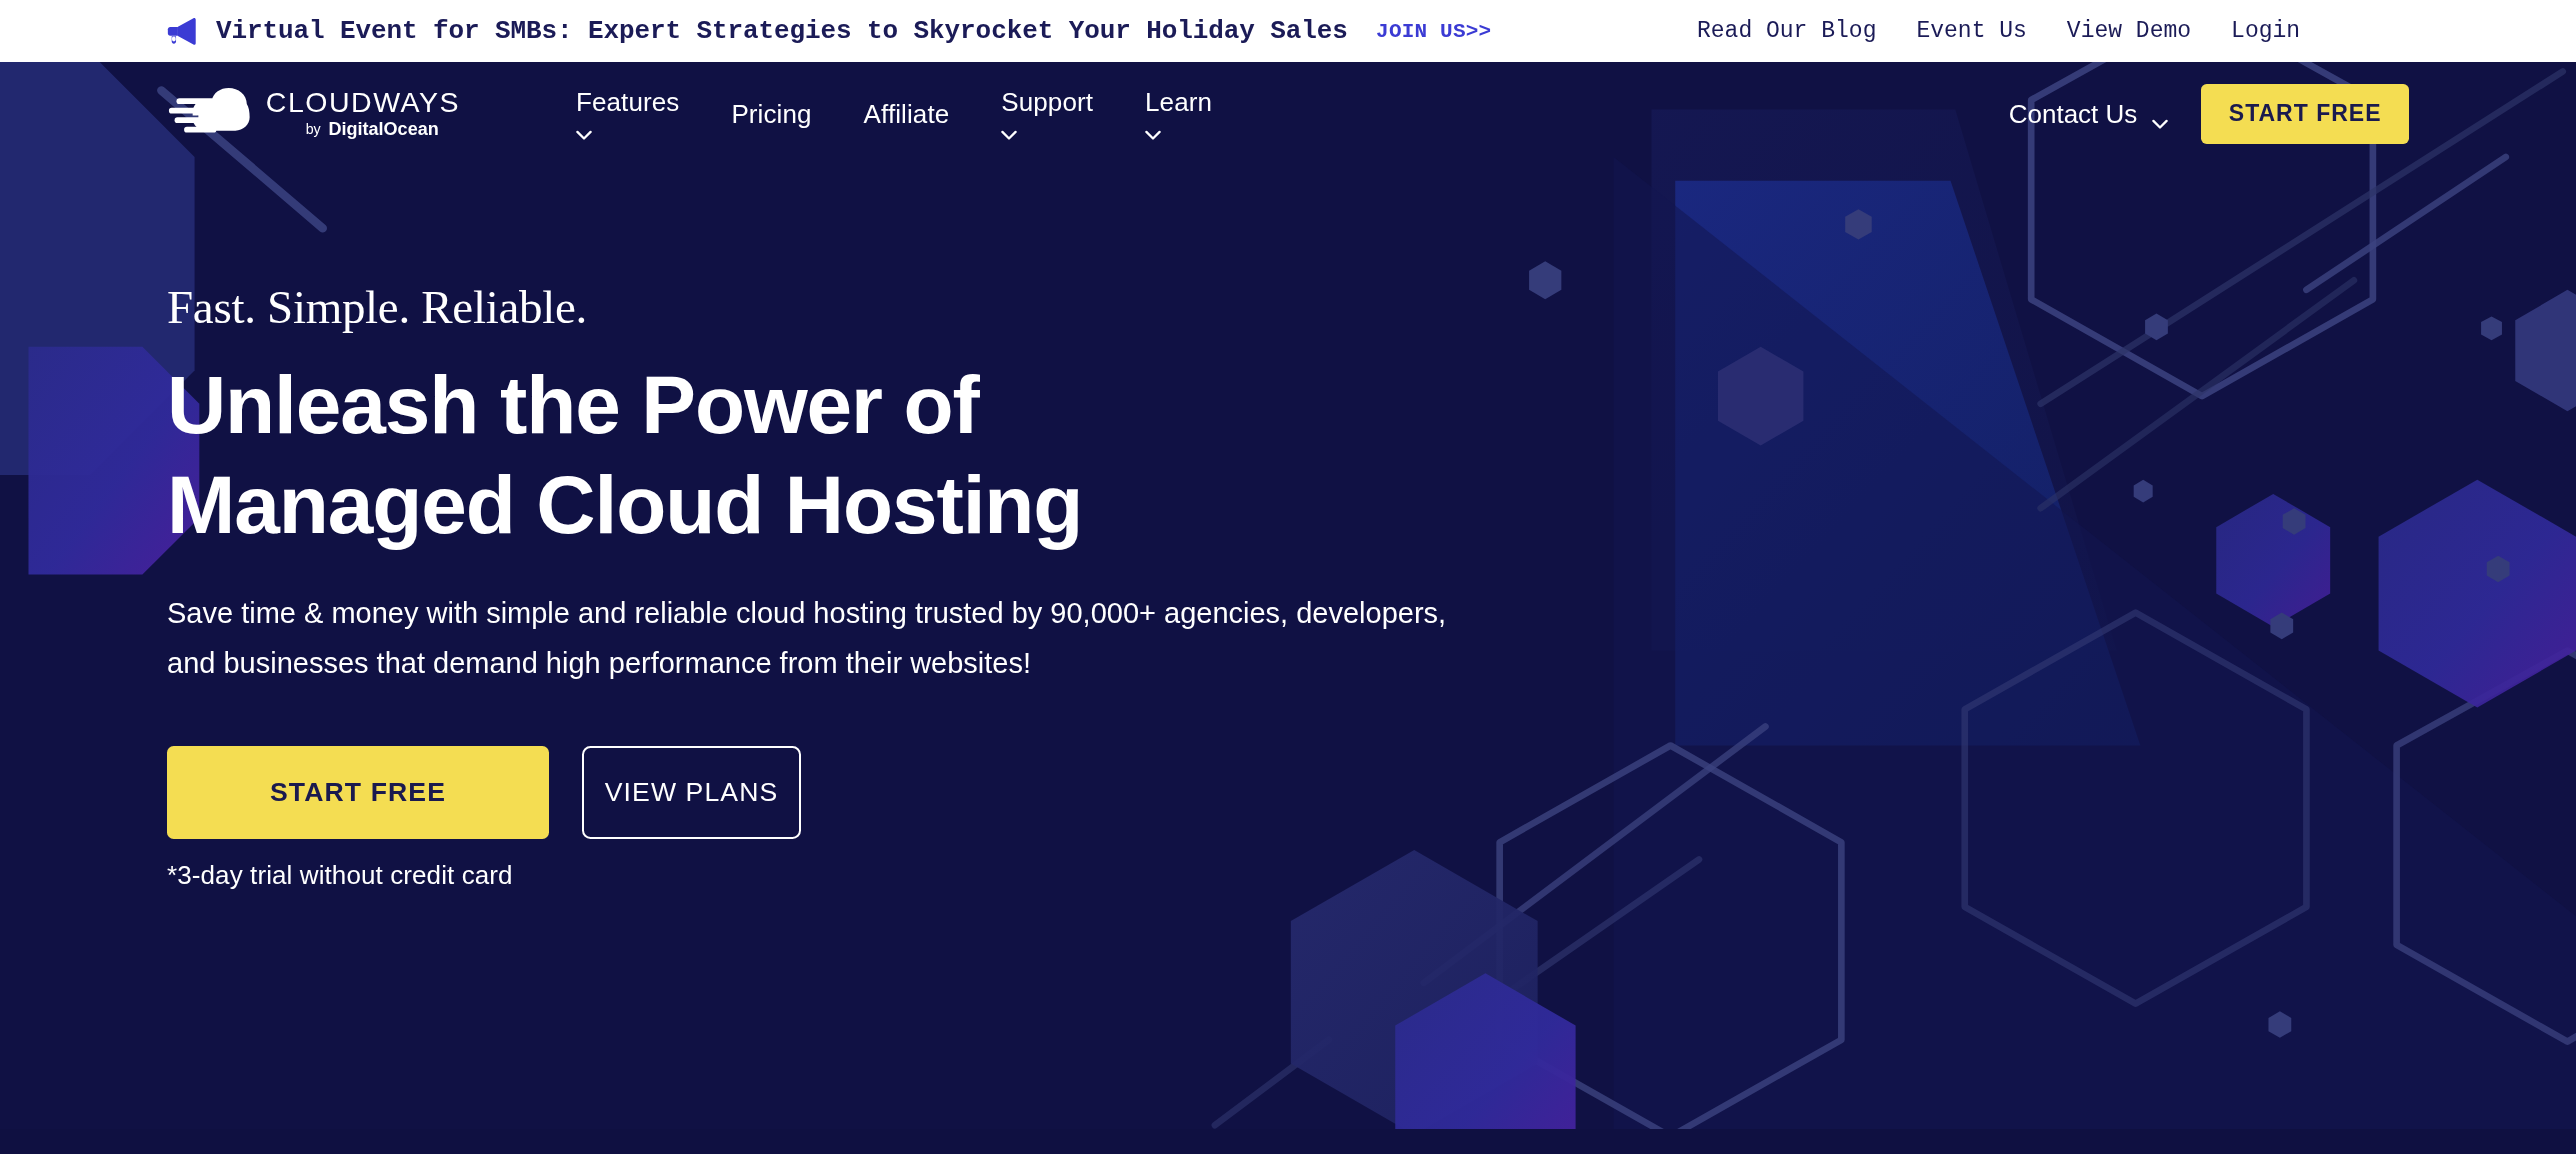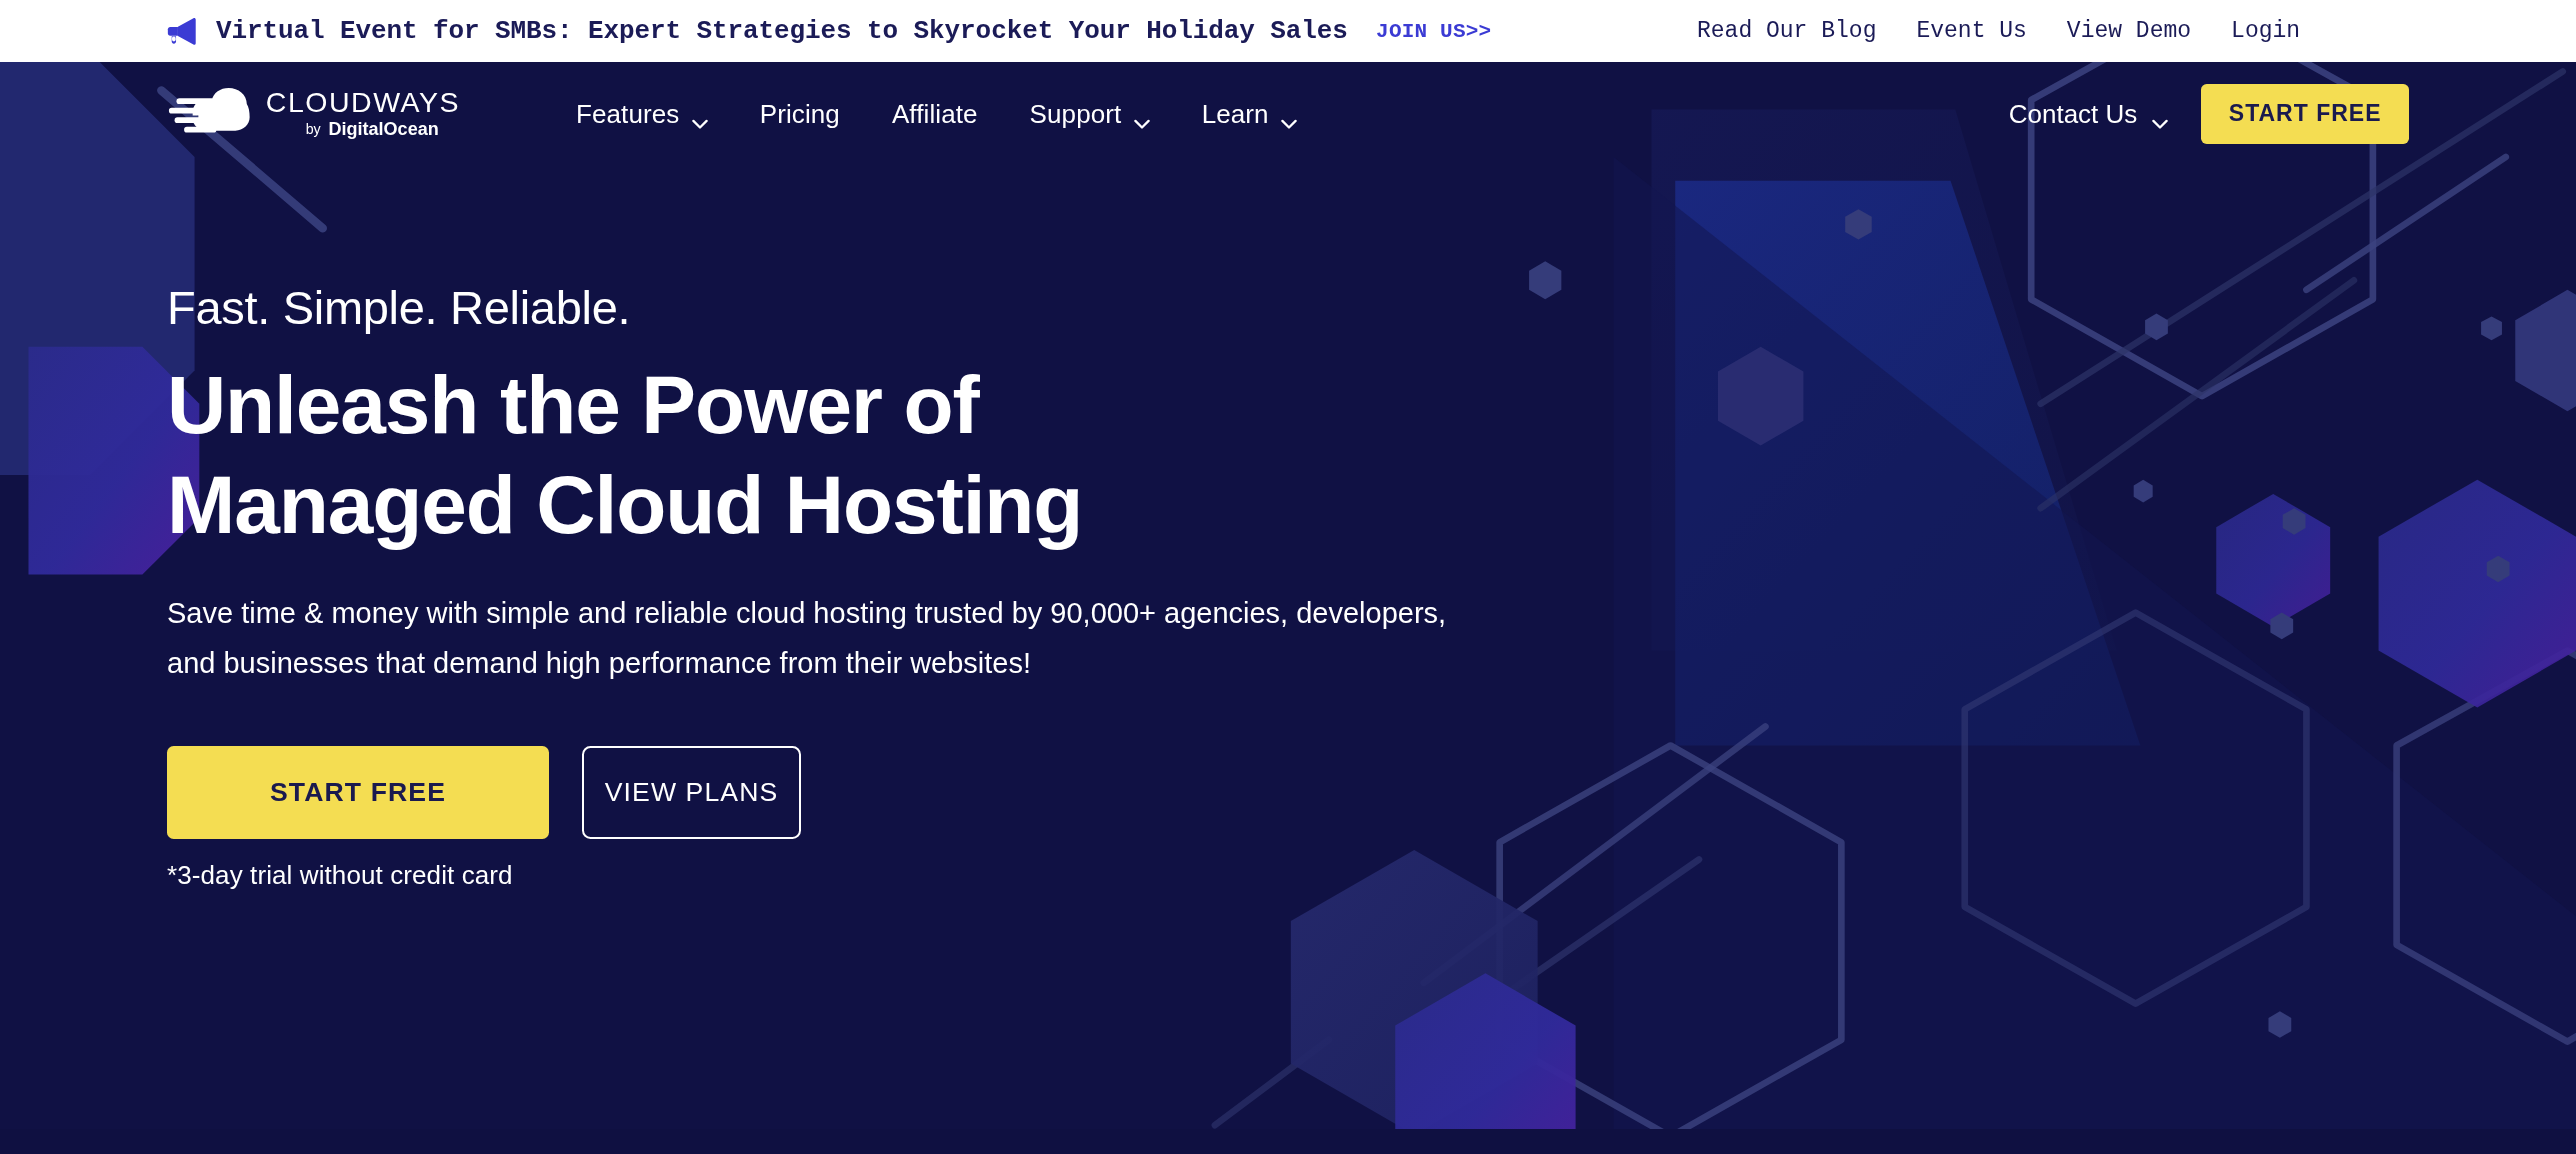--- a/index.html
+++ b/index.html
@@ -97,25 +97,26 @@
   }
   .logo svg{ display:block; }
   .nav-links{
     display:flex;
     align-items:center;
     gap:0px;
     margin-left:60px;
   }
   .nav-item{
     display:flex;
-    align-items:flex-end;
+    align-items:flex-start;
     gap:12.3px;
     padding:0 26px;
     cursor:pointer;
     white-space:nowrap;
+    flex-direction:column;
   }
   .nav-item span.lbl{
     font-size:26px;
     font-weight:400;
     color:#ffffff;
     letter-spacing:0.1px;
   }
   .chev{
     width:16px;height:10.4px;
     flex:none;
@@ -161,20 +162,21 @@
     padding-left:167px;
     padding-top:116px;
     max-width:1481px;
   }
   .eyebrow{
     font-size:47px;
     font-weight:400;
     color:#ffffff;
     letter-spacing:-0.3px;
     line-height:1.1;
+    font-family:Liberation Serif, serif;
   }
   .headline{
     margin-top:21px;
     font-size:82px;
     font-weight:700;
     color:#ffffff;
     line-height:1.22;
     letter-spacing:-1.1px;
     max-width:1272px;
   }

